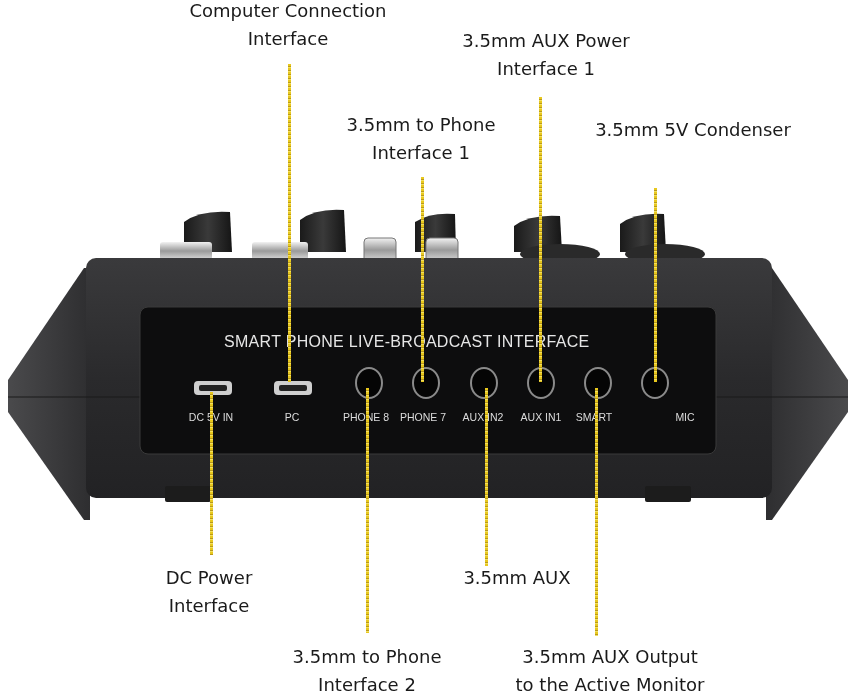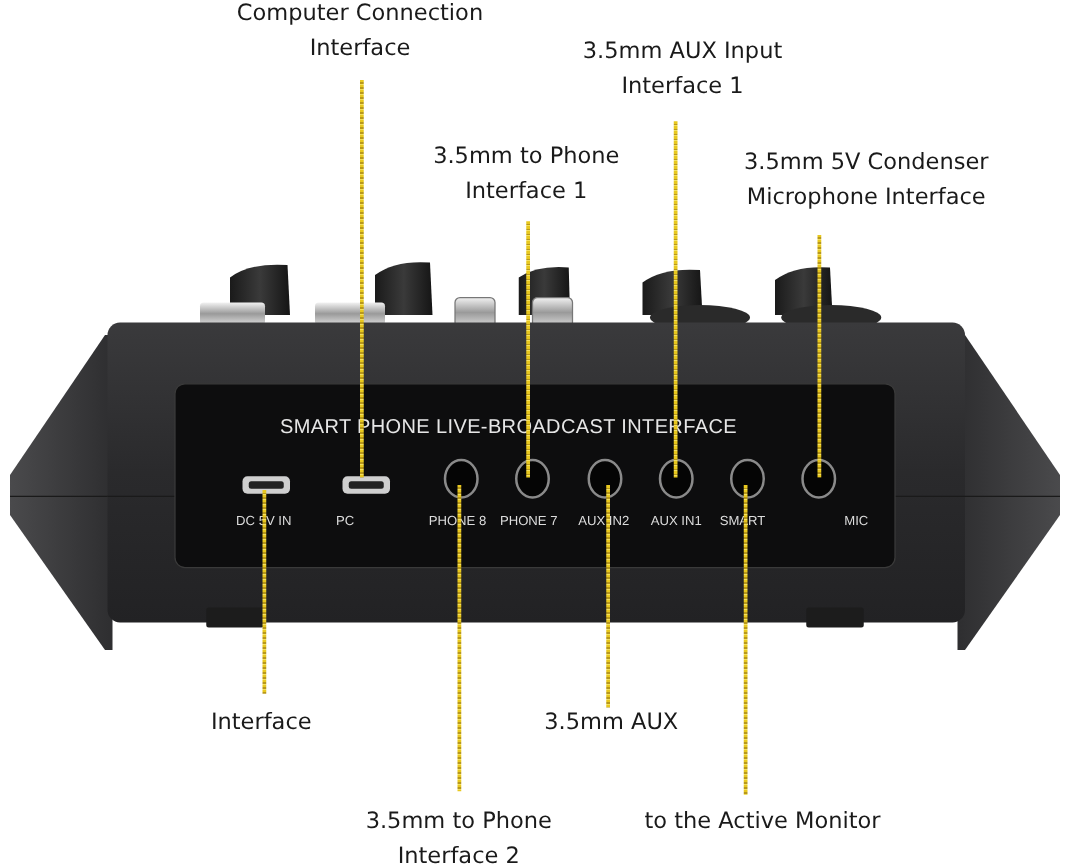--- a/index.html
+++ b/index.html
@@ -85,21 +85,21 @@
     <ellipse cx="484" cy="383" rx="13" ry="15"></ellipse>
     <ellipse cx="541" cy="383" rx="13" ry="15"></ellipse>
     <ellipse cx="598" cy="383" rx="13" ry="15"></ellipse>
     <ellipse cx="655" cy="383" rx="13" ry="15"></ellipse>
   </g>
 </svg>
 
 <div class="panel-title">SMART PHONE LIVE-BROADCAST INTERFACE</div>
 
 <div class="port-label" style="left:211px">DC 5V IN</div>
-<div class="port-label" style="left:276px">PC</div>
+<div class="port-label" style="left:292px">PC</div>
 <div class="port-label" style="left:366px">PHONE 8</div>
 <div class="port-label" style="left:423px">PHONE 7</div>
 <div class="port-label" style="left:483px">AUX IN2</div>
 <div class="port-label" style="left:541px">AUX IN1</div>
 <div class="port-label" style="left:594px">SMART</div>
 <div class="port-label" style="left:685px">MIC</div>
 
 <div class="leader" style="left:288px; top:64px; height:318px;"></div>
 <div class="leader" style="left:539px; top:97px; height:285px;"></div>
 <div class="leader" style="left:421px; top:177px; height:205px;"></div>
@@ -107,36 +107,37 @@
 <div class="leader" style="left:210px; top:392px; height:163px;"></div>
 <div class="leader" style="left:366px; top:388px; height:245px;"></div>
 <div class="leader" style="left:485px; top:388px; height:178px;"></div>
 <div class="leader" style="left:595px; top:388px; height:248px;"></div>
 
 <div class="callout" style="left:288px; top:-3px;">
   <span>Computer Connection</span>
   <span>Interface</span>
 </div>
 <div class="callout" style="left:546px; top:27px;">
-  <span>3.5mm AUX Input</span>
+  <span>3.5mm AUX Power</span>
   <span>Interface 1</span>
 </div>
 <div class="callout" style="left:421px; top:111px;">
   <span>3.5mm to Phone</span>
   <span>Interface 1</span>
 </div>
 <div class="callout" style="left:693px; top:116px;text-align:center;">
   <span>3.5mm 5V Condenser</span>
-  <span>Microphone Interface</span>
 </div>
 <div class="callout" style="left:209px; top:564px;">
+  <span>DC Power</span>
   <span>Interface</span>
 </div>
-<div class="callout" style="left:489px; top:564px;">
+<div class="callout" style="left:517px; top:564px;">
   <span>3.5mm AUX</span>
 </div>
 <div class="callout" style="left:367px; top:643px;">
   <span>3.5mm to Phone</span>
   <span>Interface 2</span>
 </div>
 <div class="callout" style="left:610px; top:643px;">
+  <span>3.5mm AUX Output</span>
   <span>to the Active Monitor</span>
 </div>
 
 </body></html>

